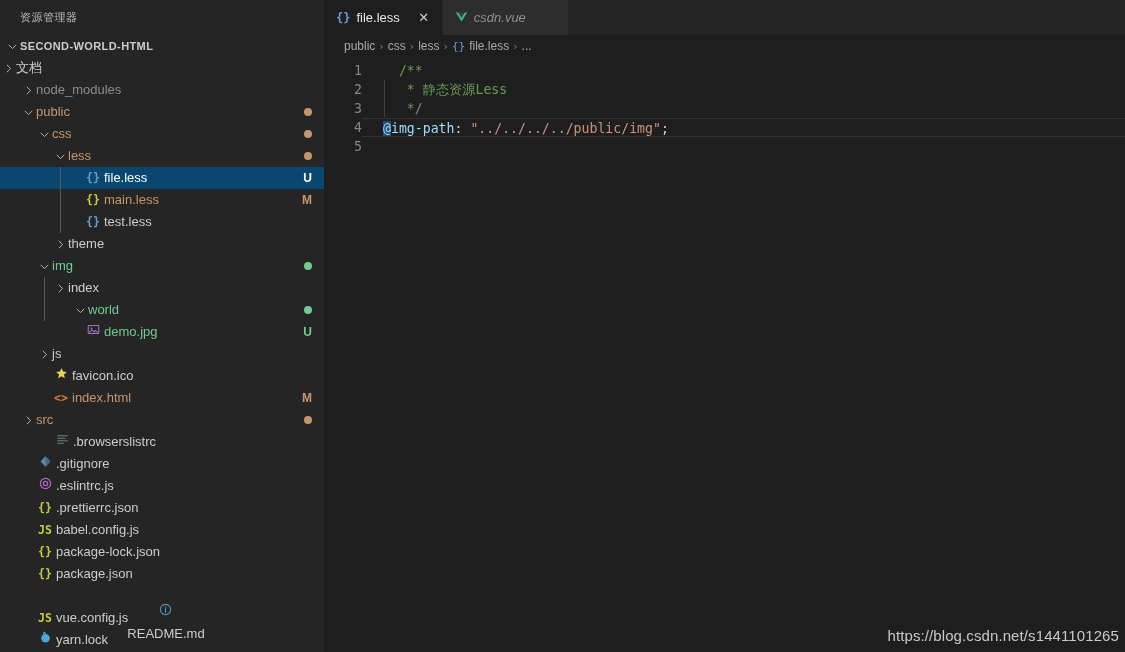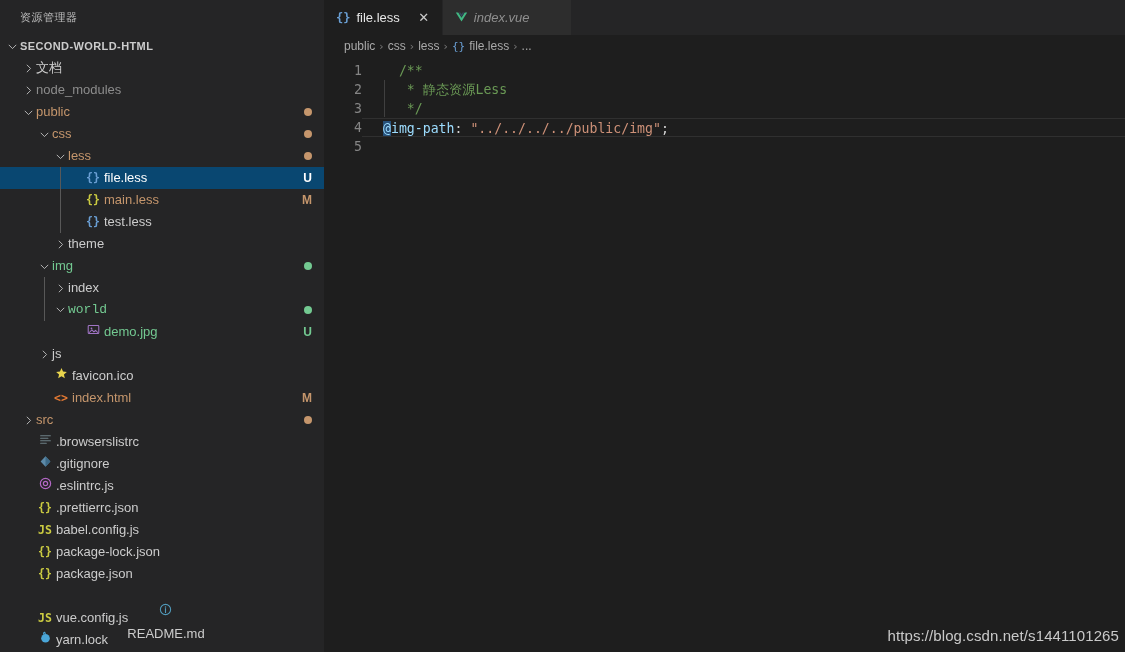--- a/index.html
+++ b/index.html
@@ -205,21 +205,21 @@
 
   <div id="sidebar">
     <div id="sidebar-title">资源管理器</div>
     <div id="tree">
         <div class="row" style="padding-left: 4px;">
           <span class="twisty"><svg width="11" height="11" viewBox="0 0 16 16">
               <path d="M3 6 L8 11 L13 6" stroke="#c5c5c5" stroke-width="1.3" fill="none" stroke-linecap="round" stroke-linejoin="round"></path>
             </svg></span>
           <span class="label root-label">SECOND-WORLD-HTML</span>
         </div>
-        <div class="row" style="padding-left: 20px; align-items: center;">
+        <div class="row" style=" align-items: center;">
           <span class="twisty"><svg width="11" height="11" viewBox="0 0 16 16">
               <path d="M6 3 L11 8 L6 13" stroke="#c5c5c5" stroke-width="1.3" fill="none" stroke-linecap="round" stroke-linejoin="round"></path>
             </svg></span>
           <span class="label c-white">文档</span>
         </div>
         <div class="row" style="padding-left: 20px;">
           <span class="twisty"><svg width="11" height="11" viewBox="0 0 16 16">
               <path d="M6 3 L11 8 L6 13" stroke="#c5c5c5" stroke-width="1.3" fill="none" stroke-linecap="round" stroke-linejoin="round"></path>
             </svg></span>
           <span class="label c-dim">node_modules</span>
@@ -274,21 +274,21 @@
             </svg></span>
           <span class="label c-untrack">img</span>
           <span class="dot" style="background: rgb(115, 201, 145);"></span>
         </div>
         <div class="row" style="padding-left: 52px;">
           <span class="twisty"><svg width="11" height="11" viewBox="0 0 16 16">
               <path d="M6 3 L11 8 L6 13" stroke="#c5c5c5" stroke-width="1.3" fill="none" stroke-linecap="round" stroke-linejoin="round"></path>
             </svg></span>
           <span class="label c-white">index</span>
         </div>
-        <div class="row" style="padding-left: 52px; font-family: Liberation Mono, monospace;">
+        <div class="row" style="padding-left: 72px;">
           <span class="twisty"><svg width="11" height="11" viewBox="0 0 16 16">
               <path d="M3 6 L8 11 L13 6" stroke="#c5c5c5" stroke-width="1.3" fill="none" stroke-linecap="round" stroke-linejoin="round"></path>
             </svg></span>
           <span class="label c-untrack">world</span>
           <span class="dot" style="background: rgb(115, 201, 145);"></span>
         </div>
         <div class="row" style="padding-left: 68px;">
           <span class="twisty"></span>
           <span class="ficon c-img"><svg width="13" height="13" viewBox="0 0 16 16">
               <rect x="1.5" y="3" width="13" height="10" rx="1" fill="none" stroke="#a074c4" stroke-width="1.3"></rect>
@@ -317,21 +317,21 @@
           <span class="label c-modified">index.html</span>
           <span class="deco" style="color: rgb(197, 150, 108);">M</span>
         </div>
         <div class="row" style="padding-left: 20px;">
           <span class="twisty"><svg width="11" height="11" viewBox="0 0 16 16">
               <path d="M6 3 L11 8 L6 13" stroke="#c5c5c5" stroke-width="1.3" fill="none" stroke-linecap="round" stroke-linejoin="round"></path>
             </svg></span>
           <span class="label c-modified">src</span>
           <span class="dot" style="background: rgb(197, 150, 108);"></span>
         </div>
-        <div class="row" style="padding-left: 20px;">
+        <div class="row" style="padding-left: 37px;">
           <span class="twisty"></span>
           <span class="ficon c-list"><svg width="13" height="13" viewBox="0 0 16 16">
               <path d="M2 3.5 H14 M2 6.5 H11 M2 9.5 H14 M2 12.5 H9" stroke="#6d8086" stroke-width="1.3" stroke-linecap="round"></path>
             </svg></span>
           <span class="label c-white">.browserslistrc</span>
         </div>
         <div class="row" style="padding-left: 20px;">
           <span class="twisty"></span>
           <span class="ficon c-git"><svg width="13" height="13" viewBox="0 0 16 16">
               <path d="M8 1.5 L14 8 L8 14.5 L2 8 Z" fill="#5d8aa8"></path>
@@ -399,21 +399,21 @@
         <div class="tab active">
           <span class="tab-icon" style="color: rgb(106, 159, 212);"><span style="font-weight:bold;">{}</span></span>
           <span class="tab-label">file.less</span>
           <span class="close">✕</span>
         </div>
         <div class="tab italic">
           <span class="tab-icon" style="color: rgb(65, 184, 131);"><svg width="13" height="13" viewBox="0 0 16 16">
               <path d="M1 3 L4 3 L8 9.6 L12 3 L15 3 L8 14 Z" fill="#41b883"></path>
               <path d="M4.6 3 L6.6 3 L8 5.3 L9.4 3 L11.4 3 L8 8.4 Z" fill="#35495e"></path>
             </svg></span>
-          <span class="tab-label">index.vue</span>
+          <span class="tab-label">csdn.vue</span>
           <span class="close"></span>
         </div>
       </div>
     <div id="breadcrumb">
         <span class="crumb">public</span>
         <span class="crumb-sep">›</span>
         <span class="crumb">css</span>
         <span class="crumb-sep">›</span>
         <span class="crumb">less</span>
         <span class="crumb-sep">›</span>

